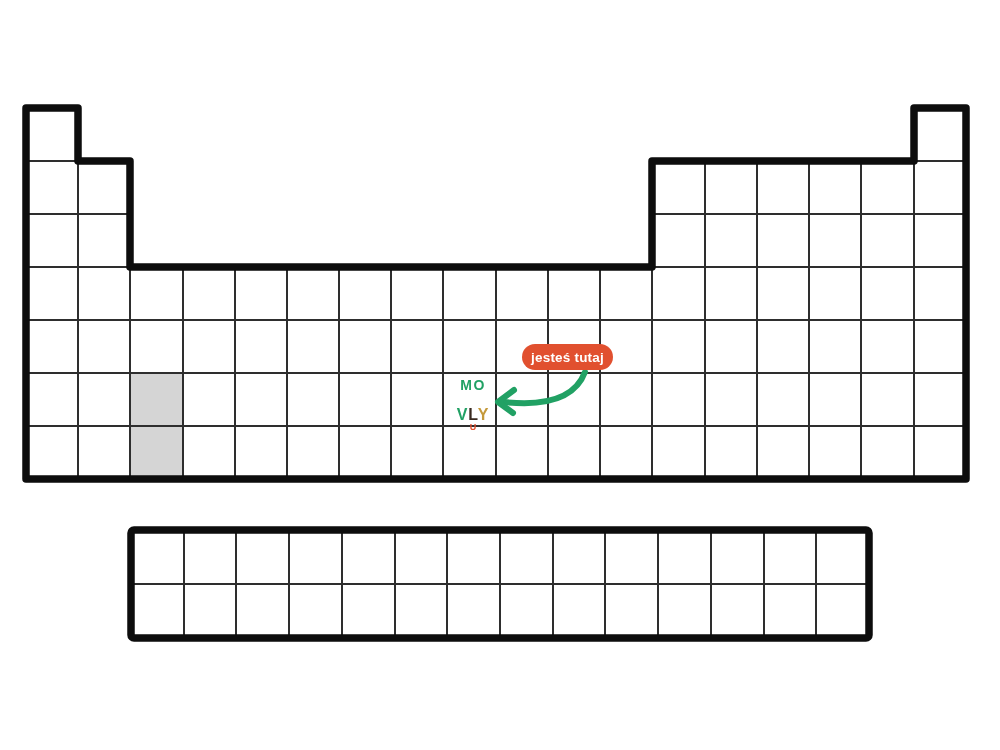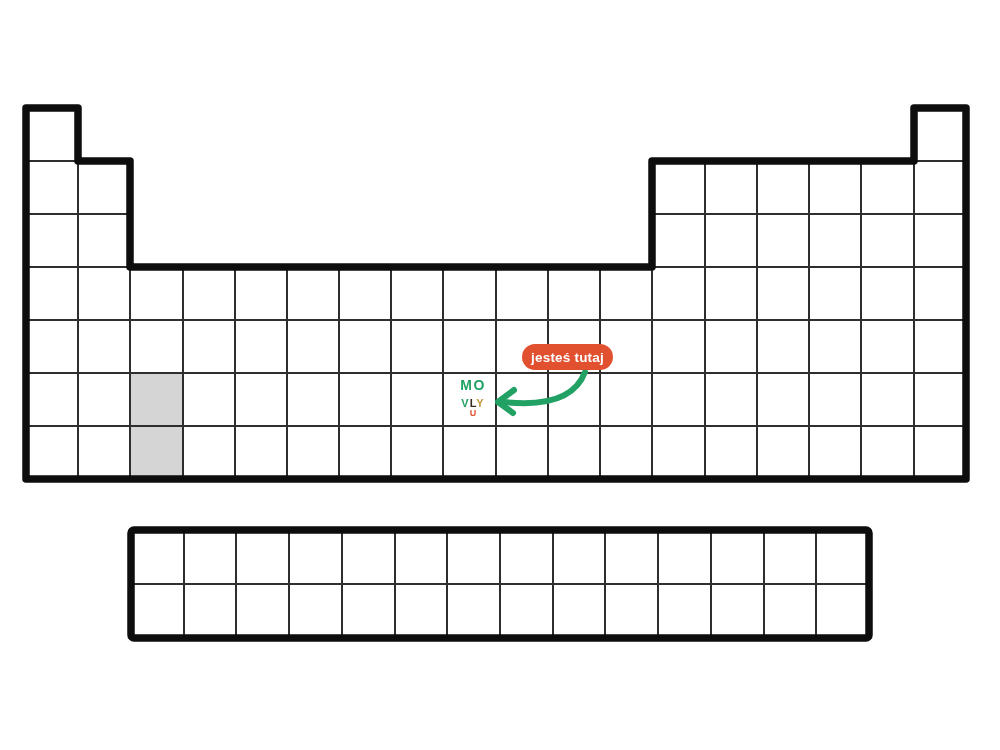--- a/index.html
+++ b/index.html
@@ -60,21 +60,21 @@
     position: absolute;
     left: 452px;
     top: 378px;
     width: 42px;
     text-align: center;
     font-weight: 800;
     line-height: 1;
     user-select: none;
   }
   .logo-row1 { font-size: 14px; letter-spacing: 1.5px; }
-  .logo-row2 { font-size: 11px; letter-spacing: 1px; margin-top: 6px; }
+  .logo-row2 { font-size: 16px; letter-spacing: 1px; margin-top: 15px; }
   .logo-smile { font-size: 9px; margin-top: 0px; color: var(--logo-orange, #e4512e); }
   .lg-green { color: var(--logo-green, #21a164); }
   .lg-dark  { color: var(--logo-dark, #3a2a20); }
   .lg-gold  { color: var(--logo-gold, #c4993b); }
 </style>
 </head>
 <body>
 
 <div class="stage">
 

